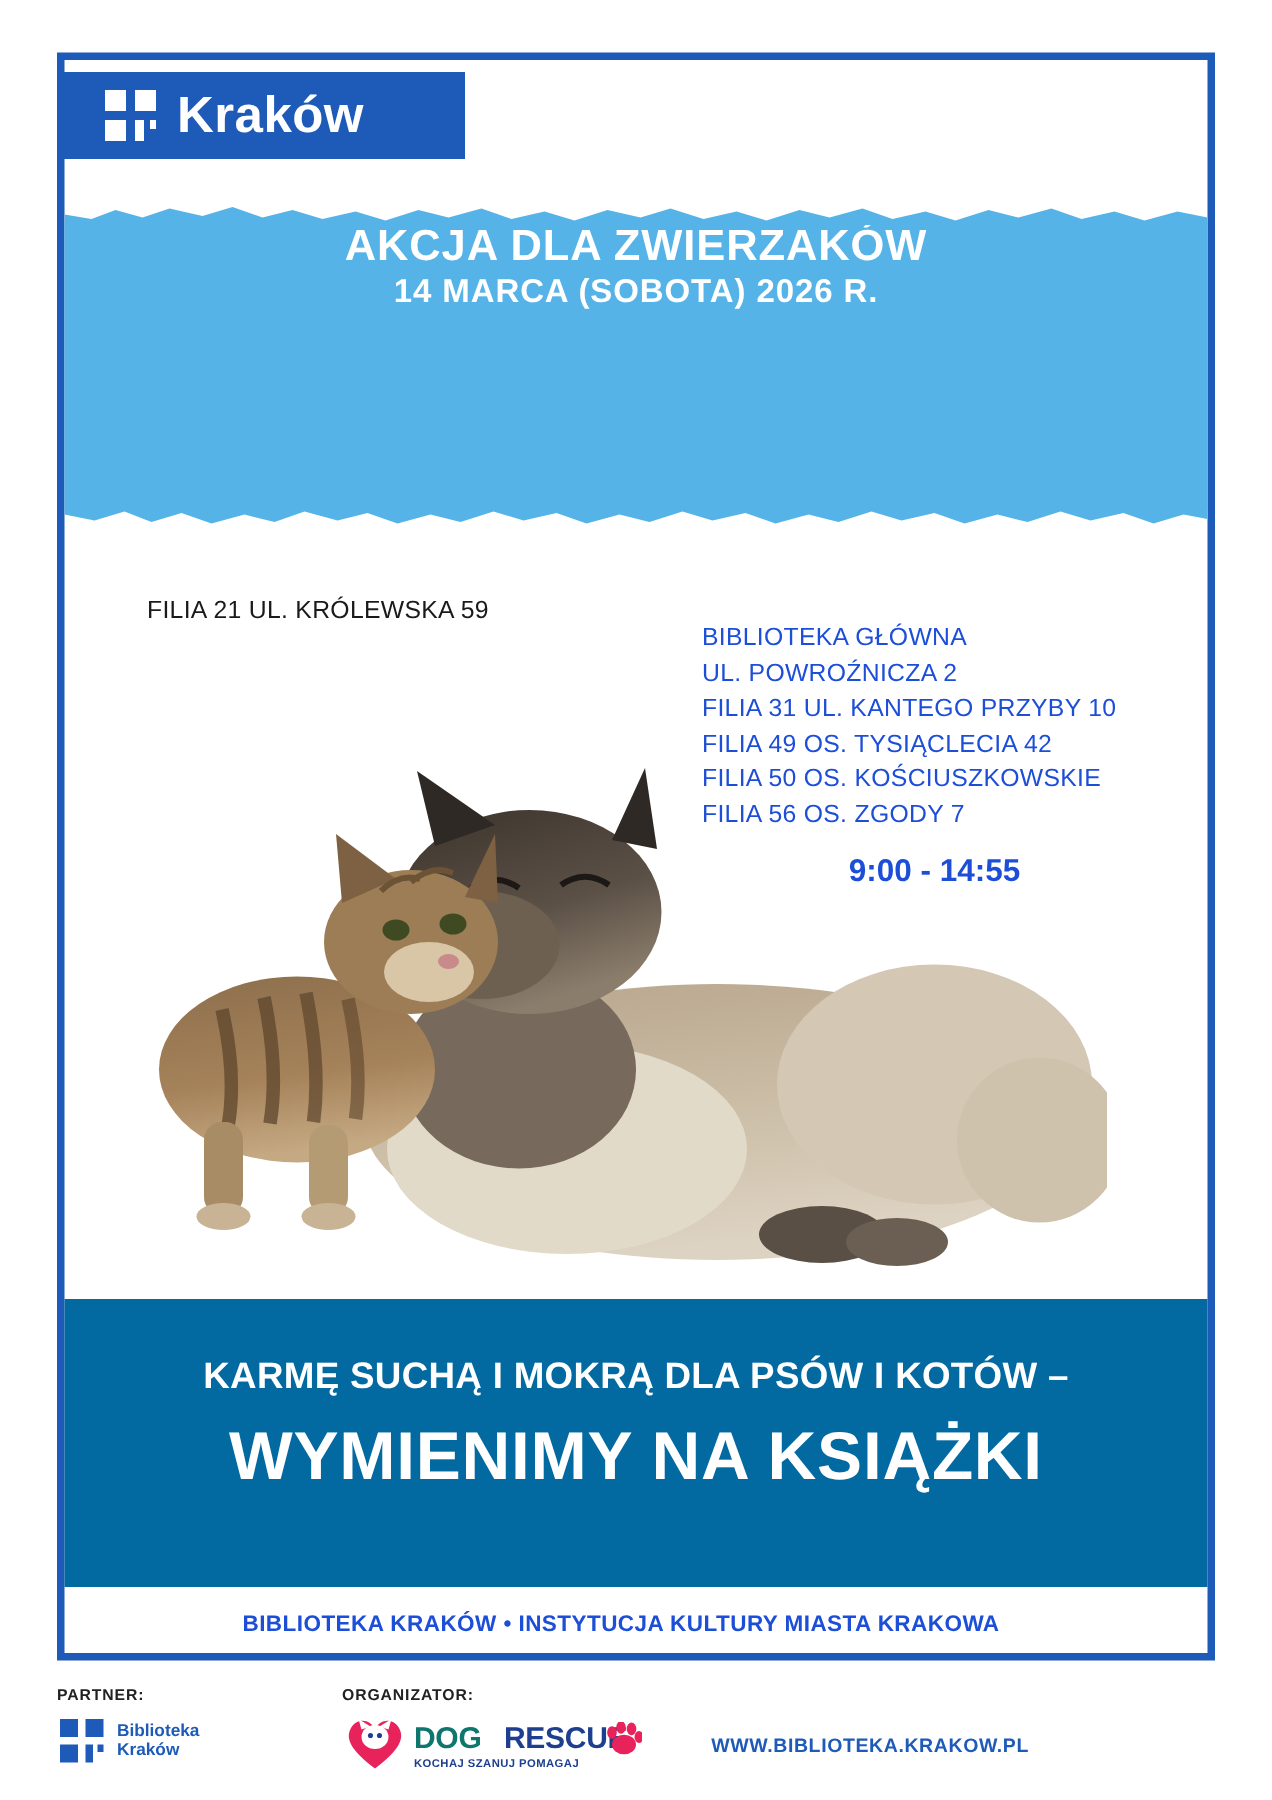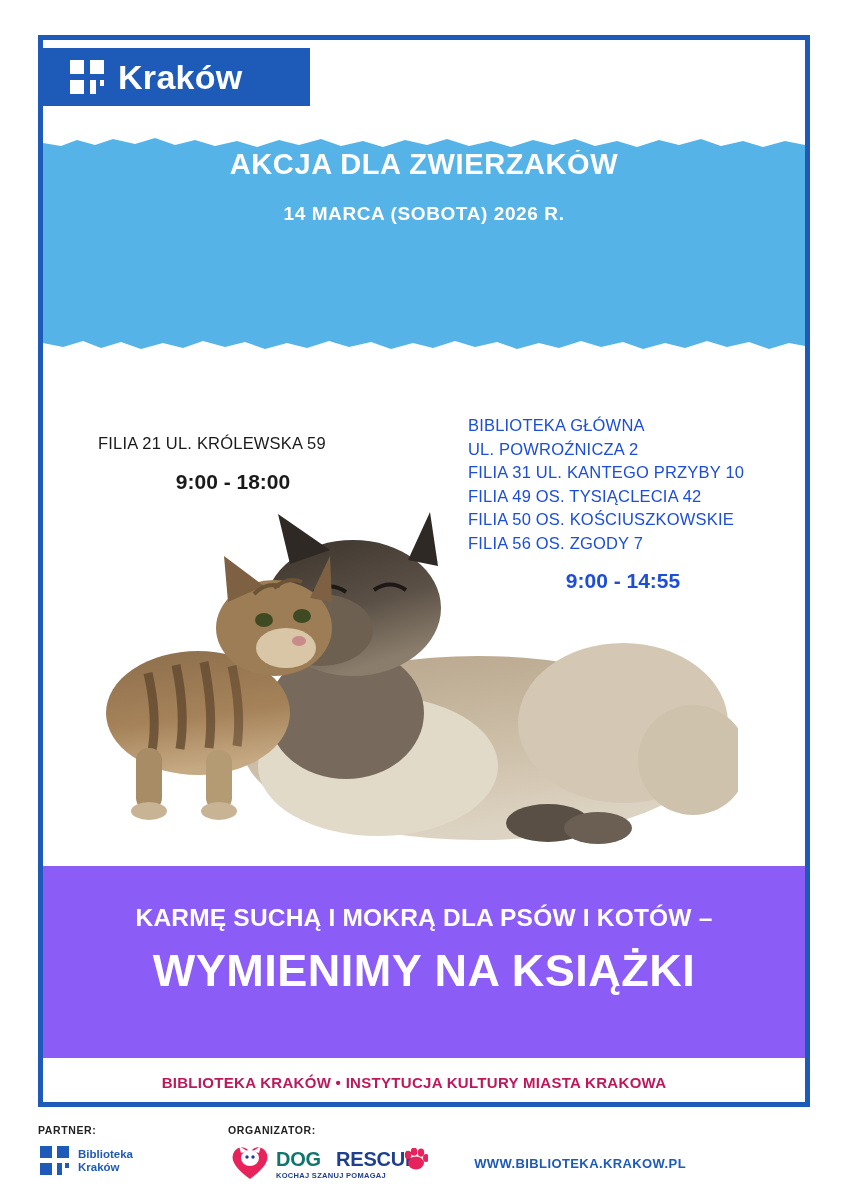--- a/index.html
+++ b/index.html
@@ -83,34 +83,32 @@
     overflow: hidden;
   }
   .banner .torn-top { top: -12px; }
   .banner .torn-bottom { bottom: -12px; }
   .banner-line1 {
     font-size: 29px;
     font-weight: bold;
     letter-spacing: 0.6px;
   }
   .banner-line2 {
-    margin-top: 22px;
-    font-size: 19px;
+    font-size: 22px;
     font-weight: bold;
     letter-spacing: 0.6px;
   }
 
   
   .addr-left {
     position: absolute;
     left: 98px;
     top: 398px;
     width: 330px;
     color: #1a1a1a;
-    margin-top: 36px;
   }
   .addr-left .line {
     font-size: 16.5px;
     letter-spacing: 0.2px;
   }
   .addr-left .hours {
     margin-top: 17px;
     text-align: center;
     width: 270px;
     font-size: 21px;
@@ -145,21 +143,21 @@
     height: 360px;
   }
 
   
   .red-band {
     position: absolute;
     left: 43px;
     top: 866px;
     width: 762px;
     height: 192px;
-    background: #8b5cf6;
+    background: #0369a1;
     color: #ffffff;
     text-align: center;
   }
   .red-band .rl1 {
     margin-top: 38px;
     font-size: 24.5px;
     font-weight: bold;
     letter-spacing: 0.2px;
   }
   .red-band .rl2 {
@@ -178,21 +176,21 @@
   
   .footer-strip {
     position: absolute;
     left: 43px;
     top: 1062px;
     width: 742px;
     height: 40px;
     display: flex;
     align-items: center;
     justify-content: center;
-    color: #be185d;
+    color: #1d4ed8;
     font-size: 15px;
     font-weight: bold;
     letter-spacing: 0.3px;
   }
 
   
   .partners {
     position: absolute;
     left: 0;
     top: 1112px;
@@ -303,21 +301,20 @@
     <div class="banner-line2">14 MARCA (SOBOTA) 2026 R.</div>
     <div class="torn-bottom">
       <svg width="762" height="14" viewBox="0 0 762 14" preserveAspectRatio="none">
         <path d="M0,0 L0,5 L20,9 L40,3 L58,10 L78,4 L98,11 L120,5 L140,10 L160,3 L182,9 L202,4 L222,11 L244,5 L264,10 L286,3 L306,9 L328,4 L348,11 L370,5 L390,10 L412,3 L432,9 L454,4 L474,11 L496,5 L516,10 L538,3 L558,9 L580,4 L600,11 L622,5 L642,10 L664,3 L684,9 L706,4 L726,11 L746,5 L762,8 L762,0 Z" fill="#55b3e8"></path>
       </svg>
     </div>
   </div>
 
   <div class="addr-left">
     <div class="line">FILIA 21 UL. KRÓLEWSKA 59</div>
-    <div class="hours">9:00 - 18:00</div>
   </div>
 
   <div class="addr-right">
     <div class="line">BIBLIOTEKA GŁÓWNA</div>
     <div class="line">UL. POWROŹNICZA 2</div>
     <div class="line">FILIA 31 UL. KANTEGO PRZYBY 10</div>
     <div class="line">FILIA 49 OS. TYSIĄCLECIA 42</div>
     <div class="line">FILIA 50 OS. KOŚCIUSZKOWSKIE</div>
     <div class="line">FILIA 56 OS. ZGODY 7</div>
     <div class="hours">9:00 - 14:55</div>

